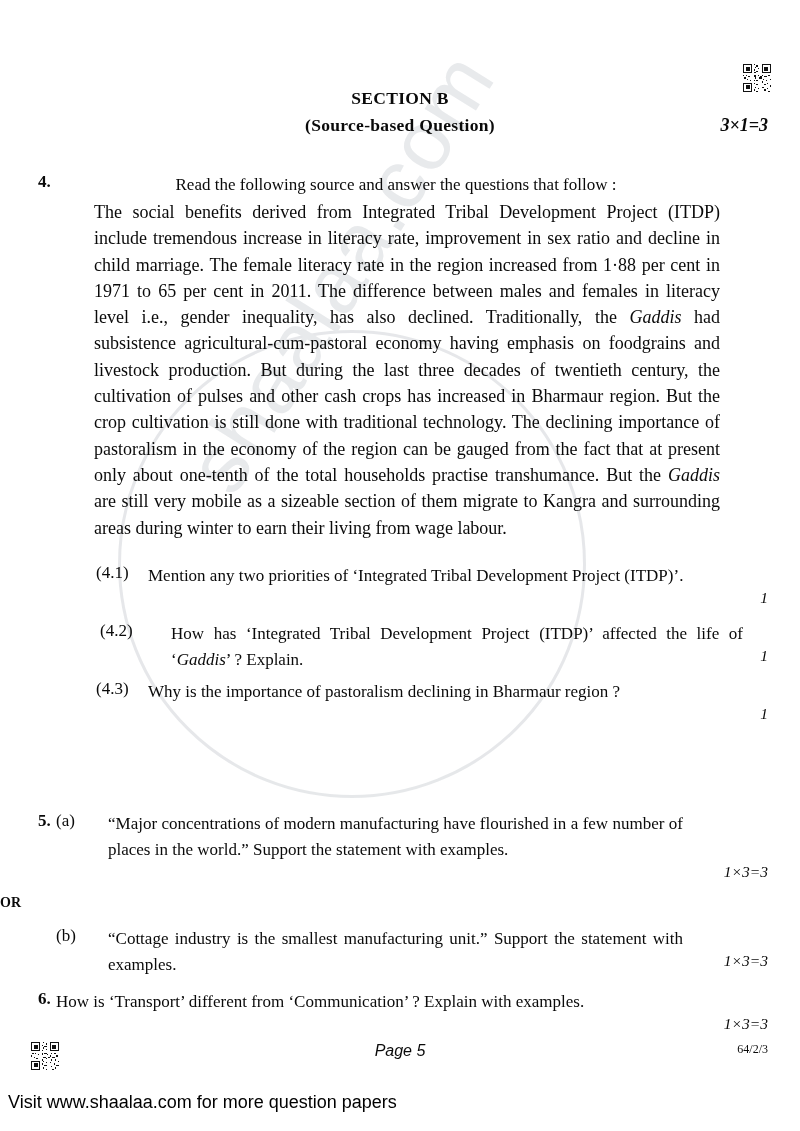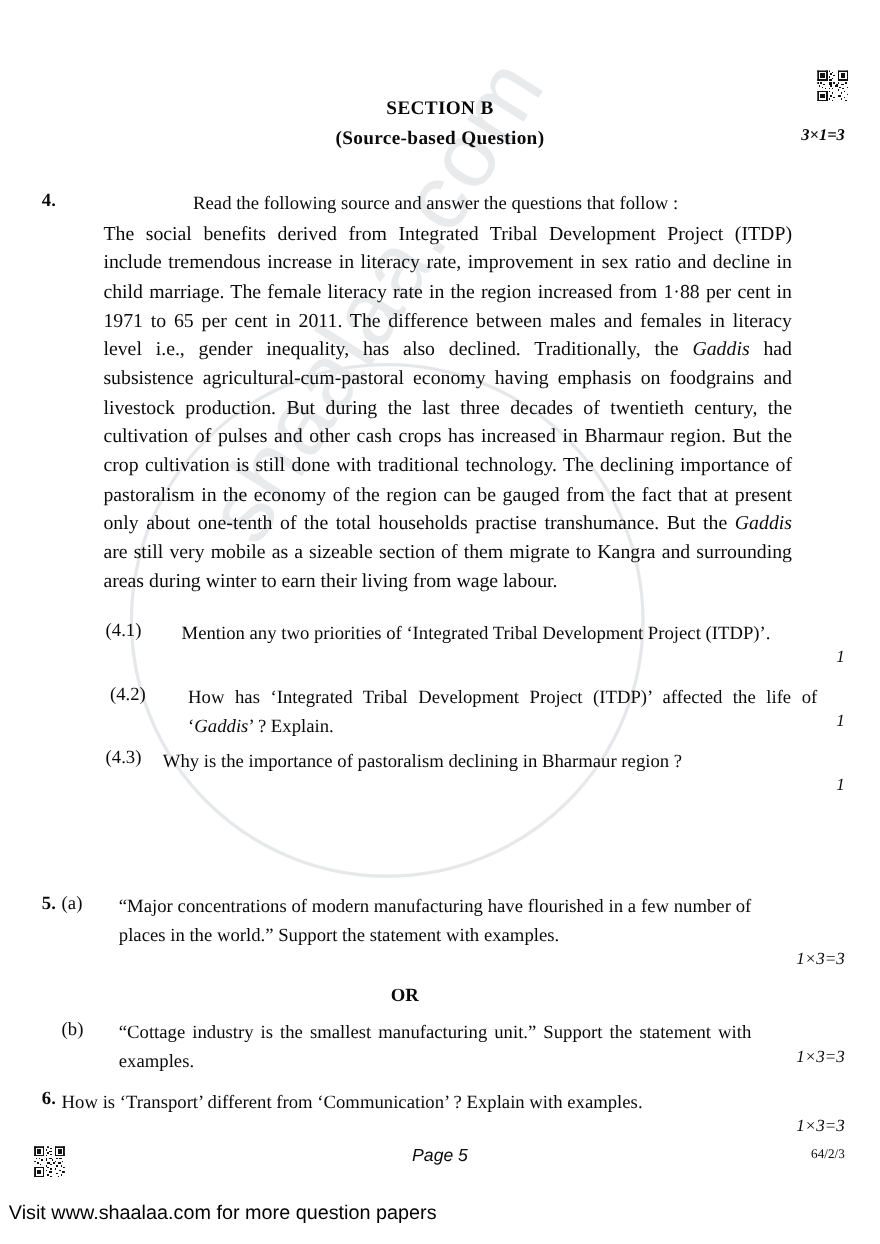--- a/index.html
+++ b/index.html
@@ -77,21 +77,21 @@
   }
   .head-row {
     position: relative;
   }
   .marks {
     position: absolute;
     right: 32px;
     top: 0;
     font-style: italic;
     font-weight: bold;
-    font-size: 15px;
+    font-size: 18px;
     font-family: "Liberation Serif", "DejaVu Serif", serif;
   }
   .marks-plain {
     position: absolute;
     right: 32px;
     font-style: italic;
     font-size: 15.5px;
   }
 
   
@@ -125,23 +125,23 @@
   .qtext.nojust { text-align: center; }
 
   .para {
     font-size: 18px;
     line-height: 26.3px;
     text-align: justify;
   }
   i.it { font-style: italic; }
 
   .or-line {
-    text-align: center;
+    text-align: left;
     font-weight: bold;
-    font-size: 17px;
+    font-size: 14px;
   }
 
   
   .footer-page {
     position: absolute;
     left: 0;
     top: 1042px;
     width: 800px;
     text-align: center;
     font-style: italic;
@@ -251,21 +251,21 @@
       <div class="qnum">4.</div>
       <div class="qtext nojust" style="width:680px;">Read the following source and answer the questions that follow :</div>
     </div>
 
     <div style="position:absolute; left:94px; top:199px; width:626px;">
       <div class="para" id="source-paragraph"><span>The social benefits derived from Integrated Tribal Development Project (ITDP) include tremendous increase in literacy rate, improvement in sex ratio and decline in child marriage. The female literacy rate in the region increased from 1·88 per cent in 1971 to 65 per cent in 2011. The difference between males and females in literacy level i.e., gender inequality, has also declined. Traditionally, the </span><i class="it">Gaddis</i><span> had subsistence agricultural-cum-pastoral economy having emphasis on foodgrains and livestock production. But during the last three decades of twentieth century, the cultivation of pulses and other cash crops has increased in Bharmaur region. But the crop cultivation is still done with traditional technology. The declining importance of pastoralism in the economy of the region can be gauged from the fact that at present only about one-tenth of the total households practise transhumance. But the </span><i class="it">Gaddis</i><span> are still very mobile as a sizeable section of them migrate to Kangra and surrounding areas during winter to earn their living from wage labour.</span></div>
     </div>
 
     <div class="qrow" style="position:absolute; left:0; top:563px; width:800px;">
       <div class="qnum sub" style="width:148px; flex:0 0 148px; padding-left:96px;">(4.1)</div>
-      <div class="qtext" style="width:572px;margin-left:17px;" id="sq-0"><span>Mention any two priorities of ‘Integrated Tribal Development Project (ITDP)’.</span></div>
+      <div class="qtext" style="width:572px;" id="sq-0"><span>Mention any two priorities of ‘Integrated Tribal Development Project (ITDP)’.</span></div>
       <div class="marks-plain" style="top:26px;">1</div>
     </div>
 
     <div class="qrow" style="position:absolute; left:0; top:621px; width:800px;">
       <div class="qnum sub" style="width:148px; flex:0 0 148px; padding-left:100px;">(4.2)</div>
       <div class="qtext" style="width:572px;margin-left:23px;" id="sq-1"><span>How has ‘Integrated Tribal Development Project (ITDP)’ affected the life of ‘</span><i class="it">Gaddis</i><span>’ ? Explain.</span></div>
       <div class="marks-plain" style="top:26px;">1</div>
     </div>
 
     <div class="qrow" style="position:absolute; left:0; top:679px; width:800px;">

